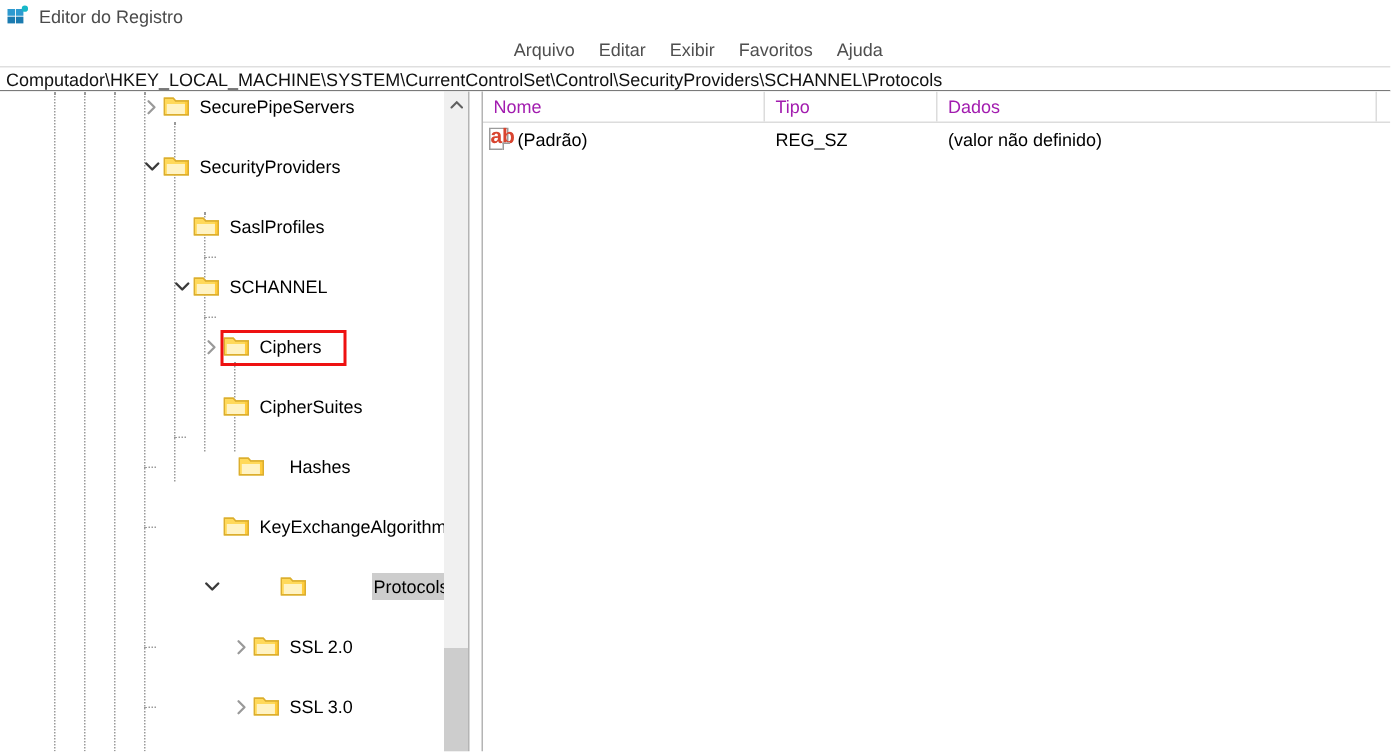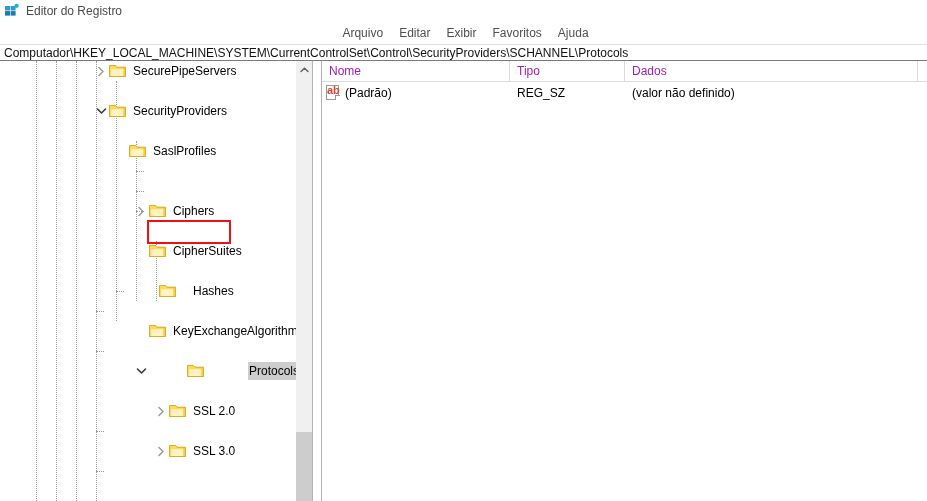--- a/index.html
+++ b/index.html
@@ -219,21 +219,21 @@
     width: 5px; height: 5px;
     background: #ffffff;
     border-left: 1px solid #9b9b9b;
     border-top: 1px solid #9b9b9b;
   }
   .ab-icon .ab {
     position: absolute; left: 1px; top: 0px;
     width: 12px; height: 11px;
     color: #d8442f;
     font-family: "Liberation Sans", sans-serif;
-    font-size: 11px; font-weight: bold;
+    font-size: 14px; font-weight: bold;
     line-height: 11px;
     text-align: center;
     letter-spacing: -0.2px;
   }
 </style>
 </head>
 <body>
 
 <div id="app">
 
@@ -325,20 +325,37 @@
               <span class="folder"><svg width="17" height="14" viewBox="0 0 17 14">
                   <path d="M0.5 1.5 h6 l1.6 1.8 h8.4 v9.2 h-16 z" fill="#ffd95a" stroke="#e0b93c" stroke-width="1"></path>
                   <path d="M2.2 3.6 h12.3 v8.9 h-12.3 z" fill="#fff3c4" stroke="none"></path>
                   <path d="M0.5 1.5 h6 l1.6 1.8 h8.4 v2.0 h-16 z" fill="#ffd95a" stroke="none"></path>
                   <path d="M14.3 3.4 h2.2 v9.1 h-2.2 z" fill="#ffcc3d" stroke="none"></path>
                   <path d="M0.5 1.5 h6 l1.6 1.8 h8.4 v9.2 h-16 z" fill="none" stroke="#dcae2e" stroke-width="1"></path>
                 </svg></span>
               <span class="node-label">SaslProfiles</span>
             </div>
           </div>
+          <div class="tree-row" style="top: 60px;">
+            <div class="tree-row-inner" style="margin-left: 113px;">
+              <span class="expander">
+                <svg width="11" height="8" viewBox="0 0 11 8">
+                  <path d="M1.5 2 L5.5 6 L9.5 2" stroke="#3a3a3a" stroke-width="1.6" fill="none" stroke-linecap="round" stroke-linejoin="round"></path>
+                </svg>
+              </span>
+              <span class="folder"><svg width="17" height="14" viewBox="0 0 17 14">
+                  <path d="M0.5 1.5 h6 l1.6 1.8 h8.4 v9.2 h-16 z" fill="#ffd95a" stroke="#e0b93c" stroke-width="1"></path>
+                  <path d="M2.2 3.6 h12.3 v8.9 h-12.3 z" fill="#fff3c4" stroke="none"></path>
+                  <path d="M0.5 1.5 h6 l1.6 1.8 h8.4 v2.0 h-16 z" fill="#ffd95a" stroke="none"></path>
+                  <path d="M14.3 3.4 h2.2 v9.1 h-2.2 z" fill="#ffcc3d" stroke="none"></path>
+                  <path d="M0.5 1.5 h6 l1.6 1.8 h8.4 v9.2 h-16 z" fill="none" stroke="#dcae2e" stroke-width="1"></path>
+                </svg></span>
+              <span class="node-label">SCHANNEL</span>
+            </div>
+          </div>
           <div class="tree-row" style="top: 80px;">
             <div class="tree-row-inner" style="margin-left: 133px;">
               <span class="expander">
                 <svg width="8" height="11" viewBox="0 0 8 11">
                   <path d="M2 1.5 L6 5.5 L2 9.5" stroke="#9a9a9a" stroke-width="1.5" fill="none" stroke-linecap="round" stroke-linejoin="round"></path>
                 </svg>
               </span>
               <span class="folder"><svg width="17" height="14" viewBox="0 0 17 14">
                   <path d="M0.5 1.5 h6 l1.6 1.8 h8.4 v9.2 h-16 z" fill="#ffd95a" stroke="#e0b93c" stroke-width="1"></path>
                   <path d="M2.2 3.6 h12.3 v8.9 h-12.3 z" fill="#fff3c4" stroke="none"></path>

